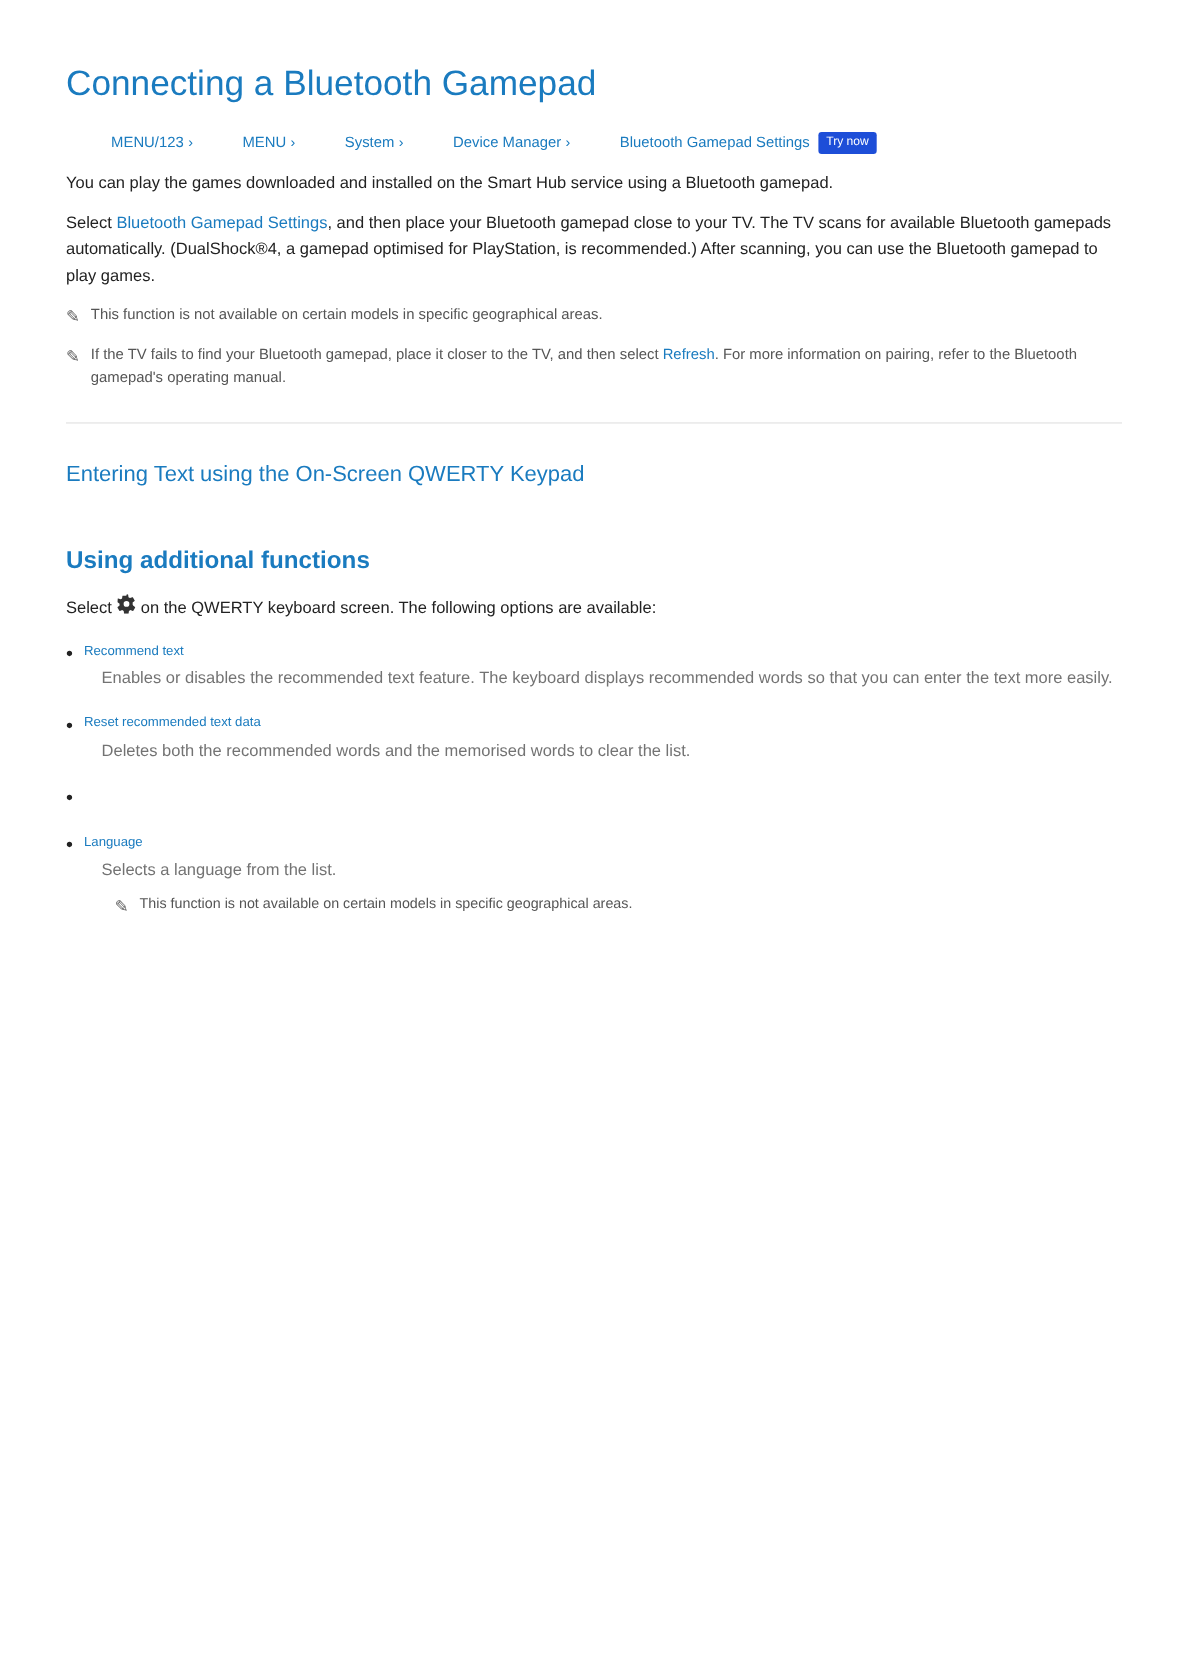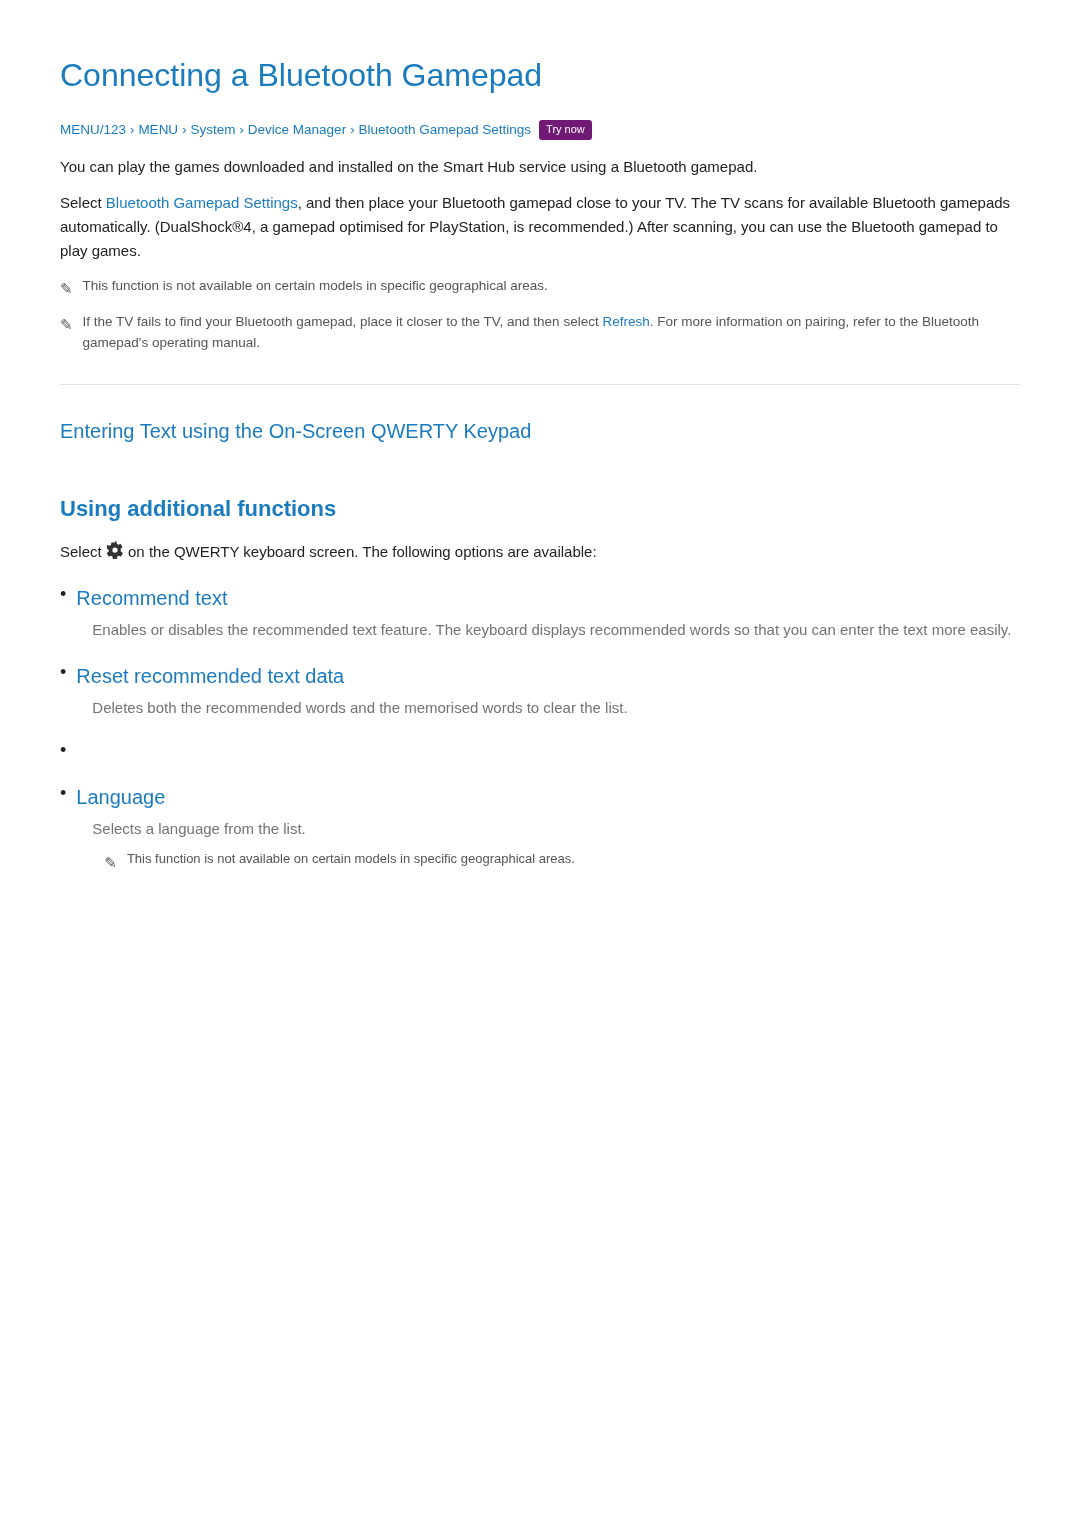--- a/index.html
+++ b/index.html
@@ -45,30 +45,31 @@
     .breadcrumb {
       display: flex;
       align-items: center;
       gap: 4px;
       margin-bottom: 14px;
       font-size: 13.5px;
     }
 
     .breadcrumb-item {
       color: #1a7bbf;
+      margin-left: 41px;
     }
 
     .breadcrumb-sep {
       color: #1a7bbf;
       font-size: 13px;
     }
 
     .try-now {
       display: inline-block;
-      background: #701a75;
+      background: #1d4ed8;
       color: #ffffff;
       font-size: 11px;
       padding: 1px 7px;
       border-radius: 3px;
       margin-left: 4px;
       vertical-align: middle;
     }
 
     .body-text {
       color: #222222;
@@ -124,21 +125,21 @@
       flex-shrink: 0;
     }
 
     .bullet-content {
       display: flex;
       flex-direction: column;
     }
 
     .bullet-title {
       color: #1a7bbf;
-      font-size: 20px;
+      font-size: 12px;
       font-weight: 500;
       margin-bottom: 4px;
     }
 
     .bullet-desc {
       color: #737373;
       font-size: 15px;
       line-height: 1.6;
       margin-left: 16px;
     }

